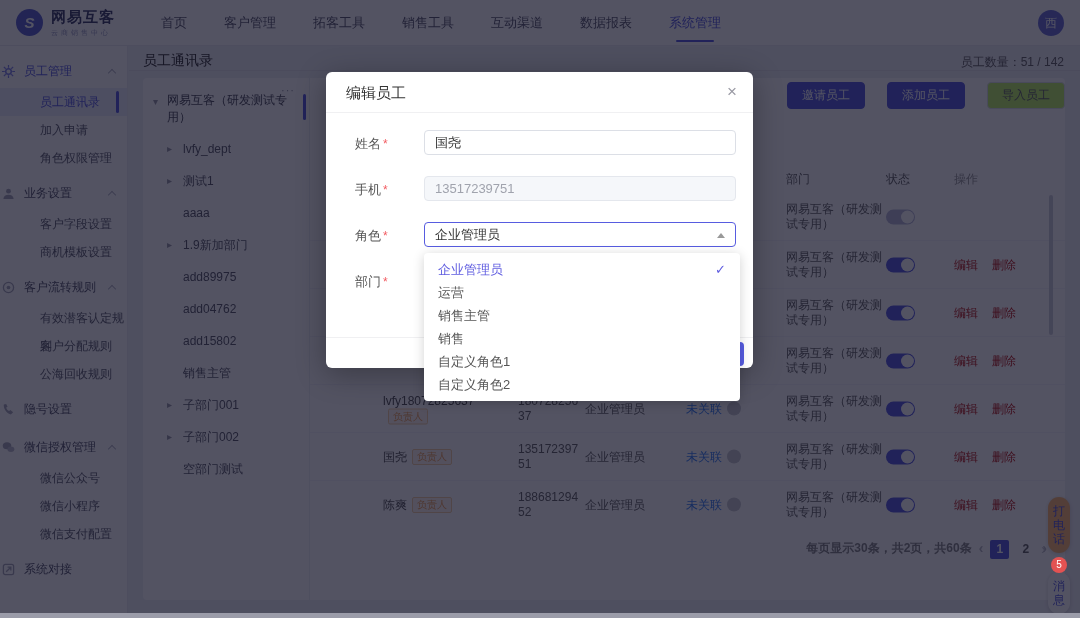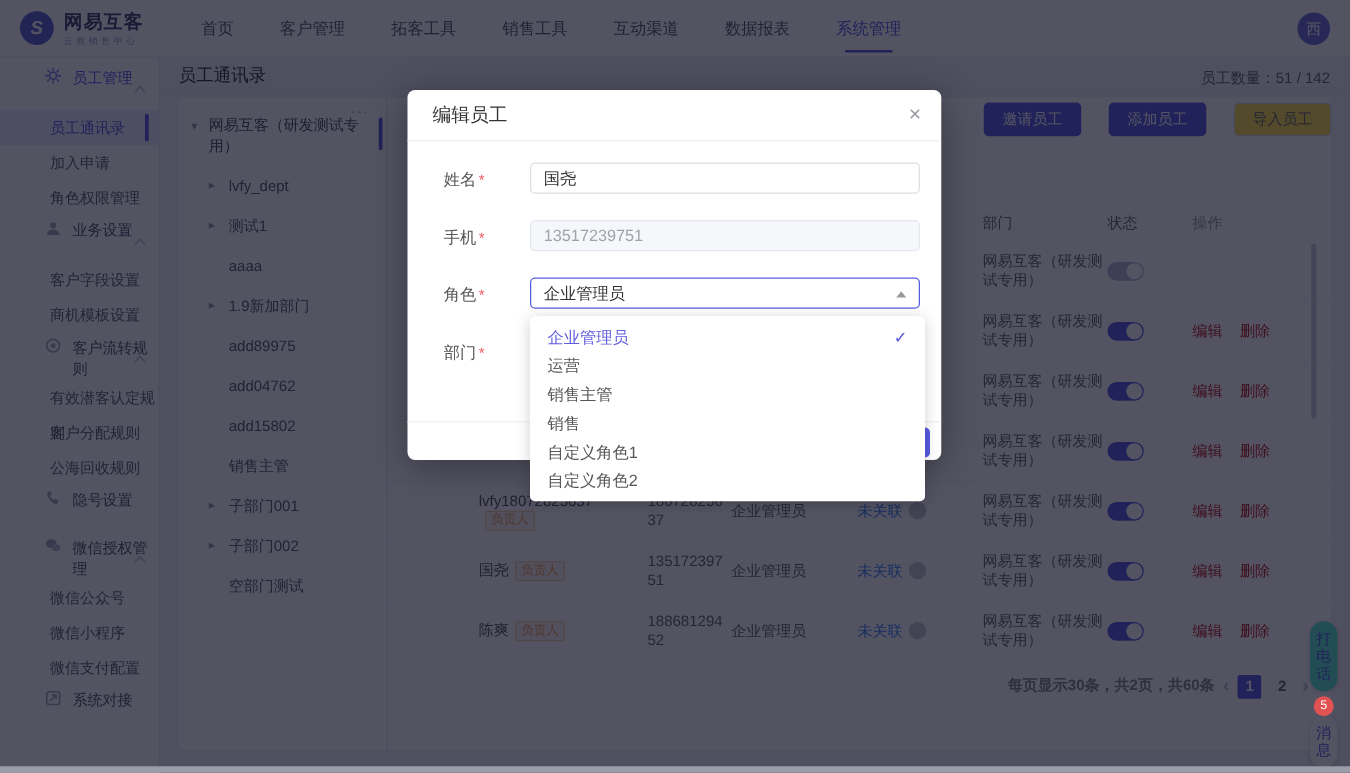--- a/index.html
+++ b/index.html
@@ -14,37 +14,37 @@
   .logo-name { font-size:15px; font-weight:bold; color:#3e4168; letter-spacing:1px; }
   .logo-sub { font-size:7px; color:#9a9dc2; letter-spacing:3px; margin-top:1px; }
   .nav { display:flex; gap:37px; margin-left:46px; }
   .nav-item { font-size:13px; color:#5c5c6e; height:46px; line-height:46px; position:relative; cursor:pointer; }
   .nav-item.active { color:#575ce0; }
   .nav-item.active::after { content:""; position:absolute; left:50%; transform:translateX(-50%); bottom:4px; width:38px; height:2px; background:#575ce0; border-radius:1px; }
   .avatar { position:absolute; right:16px; top:10px; width:26px; height:26px; border-radius:50%; background:#6b71d8; color:#fff; font-size:12px; display:flex; align-items:center; justify-content:center; }
 
   
   .sidebar { position:absolute; top:46px; left:0; width:128px; bottom:0; background:#fff; border-right:1px solid #ececf2; padding-top:4px; z-index:1; }
-  .sb-group { height:34px; display:flex; padding-left:36px; font-size:12px; color:#55566a; margin-top:4px; position:relative; cursor:pointer; }
+  .sb-group { height:34px; display:flex; align-items:center; padding-left:2px; font-size:12px; color:#55566a; margin-top:4px; position:relative; cursor:pointer; }
   .sb-group .sb-ico { width:13px; height:13px; margin-right:9px; flex:none; opacity:.75; }
   .sb-group.sb-active-group { color:#575ce0; }
   .sb-chev { position:absolute; right:12px; width:6px; height:6px; border-left:1px solid #b7b8c6; border-top:1px solid #b7b8c6; transform:rotate(45deg); top:16px; }
   .sb-item { height:28px; line-height:28px; padding-left:40px; font-size:12px; color:#60616f; position:relative; cursor:pointer; }
   .sb-item.active { background:#eceefc; color:#575ce0; }
   .sb-item.active::after { content:""; position:absolute; right:8px; top:3px; bottom:3px; width:3px; background:#575ce0; border-radius:2px; }
 
   
   .content { position:absolute; top:46px; left:129px; right:0; bottom:0; }
   .page-title { position:absolute; top:6px; left:14px; font-size:14px; color:#333; }
   .emp-count { position:absolute; top:8px; right:16px; font-size:12px; color:#666; }
   .page-divider { position:absolute; top:24px; left:0; right:0; height:1px; background:#e3e4ec; }
   .toolbar { position:absolute; top:36px; right:15px; display:flex; gap:22px; z-index:2; }
   .btn { height:27px; padding:0 14px; border-radius:4px; font-size:12px; line-height:25px; cursor:pointer; }
   .btn-primary { background:#575ce0; border:1px solid #575ce0; color:#fff; }
-  .btn-plain { background:#fde047; border:1px solid #dcdfe6; color:#666; }
+  .btn-plain { background:#bef264; border:1px solid #dcdfe6; color:#666; }
 
   .card { position:absolute; top:32px; left:14px; right:15px; bottom:18px; background:#fff; border-radius:4px; }
 
   
   .tree { position:absolute; left:0; top:0; bottom:0; width:167px; border-right:1px solid #eef0f4; padding:14px 0 0 10px; font-size:12px; color:#5a5b68; }
   .tree-root { position:relative; padding-left:14px; width:150px; line-height:17px; color:#4c4d5a; cursor:pointer; }
   .tree-root .caret { position:absolute; left:0; top:1px; color:#9a9ba8; font-size:10px; }
   .tree-more { position:absolute; right:14px; top:6px; color:#9a9ba8; letter-spacing:1px; font-size:11px; cursor:pointer; }
   .tree-sel-bar { position:absolute; right:3px; top:16px; height:26px; width:3px; background:#575ce0; border-radius:2px; }
   .tree-item { position:relative; margin-top:14px; height:18px; line-height:18px; padding-left:30px; cursor:pointer; white-space:nowrap; }
@@ -70,21 +70,21 @@
   .toggle.disabled { background:#b7b9d8; }
   .scroll-thumb { position:absolute; right:12px; top:117px; width:4px; height:140px; border-radius:2px; background:#ced0da; }
 
   
   .pager { position:absolute; right:18px; top:462px; display:flex; gap:7px; font-size:12px; color:#888;font-weight:bold; }
   .pg-chev { color:#b9bac4; font-size:14px; cursor:pointer; }
   .pg-num { width:19px; height:19px; line-height:19px; text-align:center; border-radius:2px; color:#666; cursor:pointer; }
   .pg-num.active { background:#575ce0; color:#fff; }
 
   
-  .float-call { position:absolute; right:10px; top:497px; width:22px; padding:7px 0; background:#5eead4; border-radius:11px; color:#575ce0; font-size:12px; text-align:center; line-height:14px; box-shadow:0 1px 4px rgba(0,0,0,.15); cursor:pointer; z-index:1; }
+  .float-call { position:absolute; right:10px; top:497px; width:22px; padding:7px 0; background:#fdba74; border-radius:11px; color:#575ce0; font-size:12px; text-align:center; line-height:14px; box-shadow:0 1px 4px rgba(0,0,0,.15); cursor:pointer; z-index:1; }
   .float-msg  { position:absolute; right:10px; top:572px; width:22px; padding:7px 0; background:#fff; border-radius:11px; color:#575ce0; font-size:12px; text-align:center; line-height:14px; box-shadow:0 1px 4px rgba(0,0,0,.15); cursor:pointer; z-index:1; }
   .float-arrow { position:absolute; right:34px; top:541px; color:#c2c3cc; font-size:14px; z-index:1; cursor:pointer; }
   .float-badge { position:absolute; right:13px; top:557px; width:16px; height:16px; border-radius:50%; background:#e35252; color:#fff; font-size:10px; line-height:16px; text-align:center; z-index:106; }
 
   .bottom-strip { position:absolute; left:0; right:0; bottom:0; height:5px; background:#9b9ca9; z-index:105; }
 
   
   .overlay { position:absolute; inset:0; background:rgba(10,10,32,0.70); z-index:100; }
   .modal { position:absolute; left:326px; top:72px; width:427px; height:296px; background:#fff; border-radius:6px; z-index:110; box-shadow:0 6px 30px rgba(0,0,0,.3); }
   .modal-head { height:41px; line-height:41px; padding:0 20px; border-bottom:1px solid #f0f0f2; font-size:15px; color:#333; }

